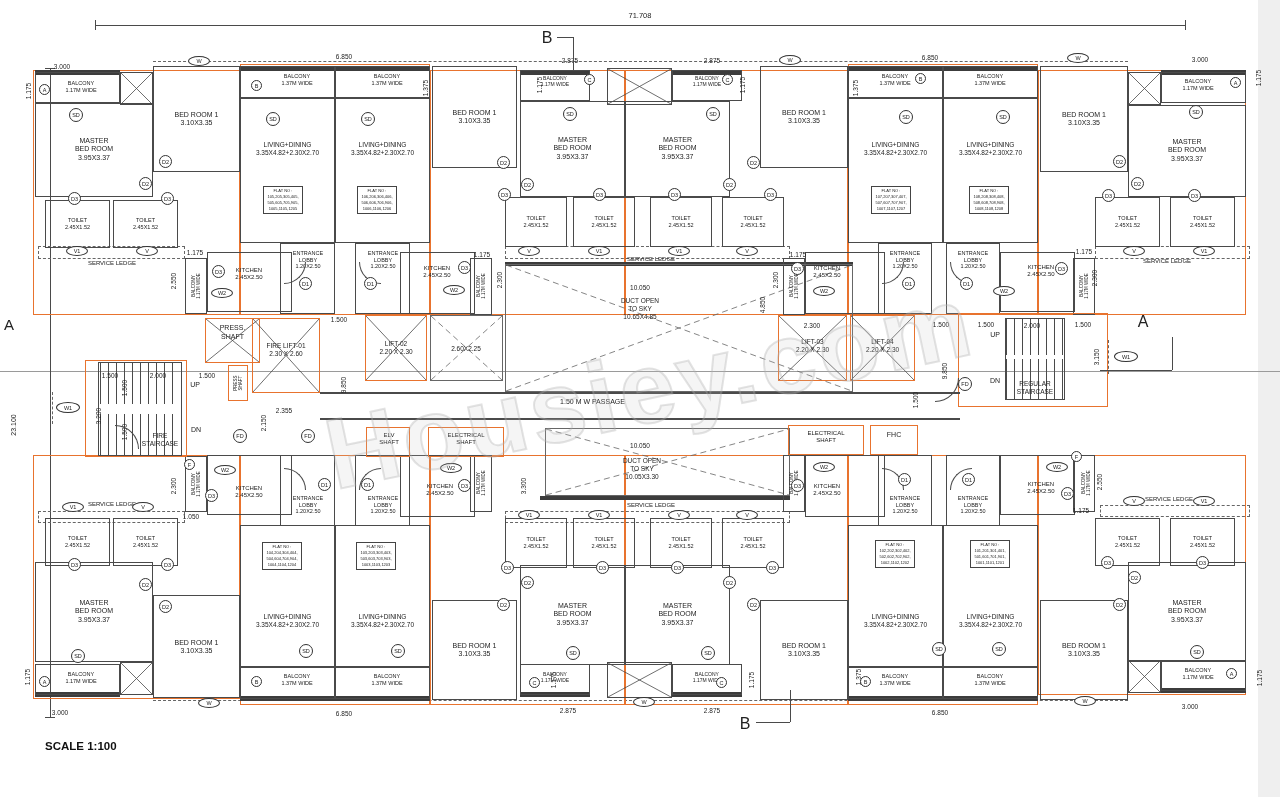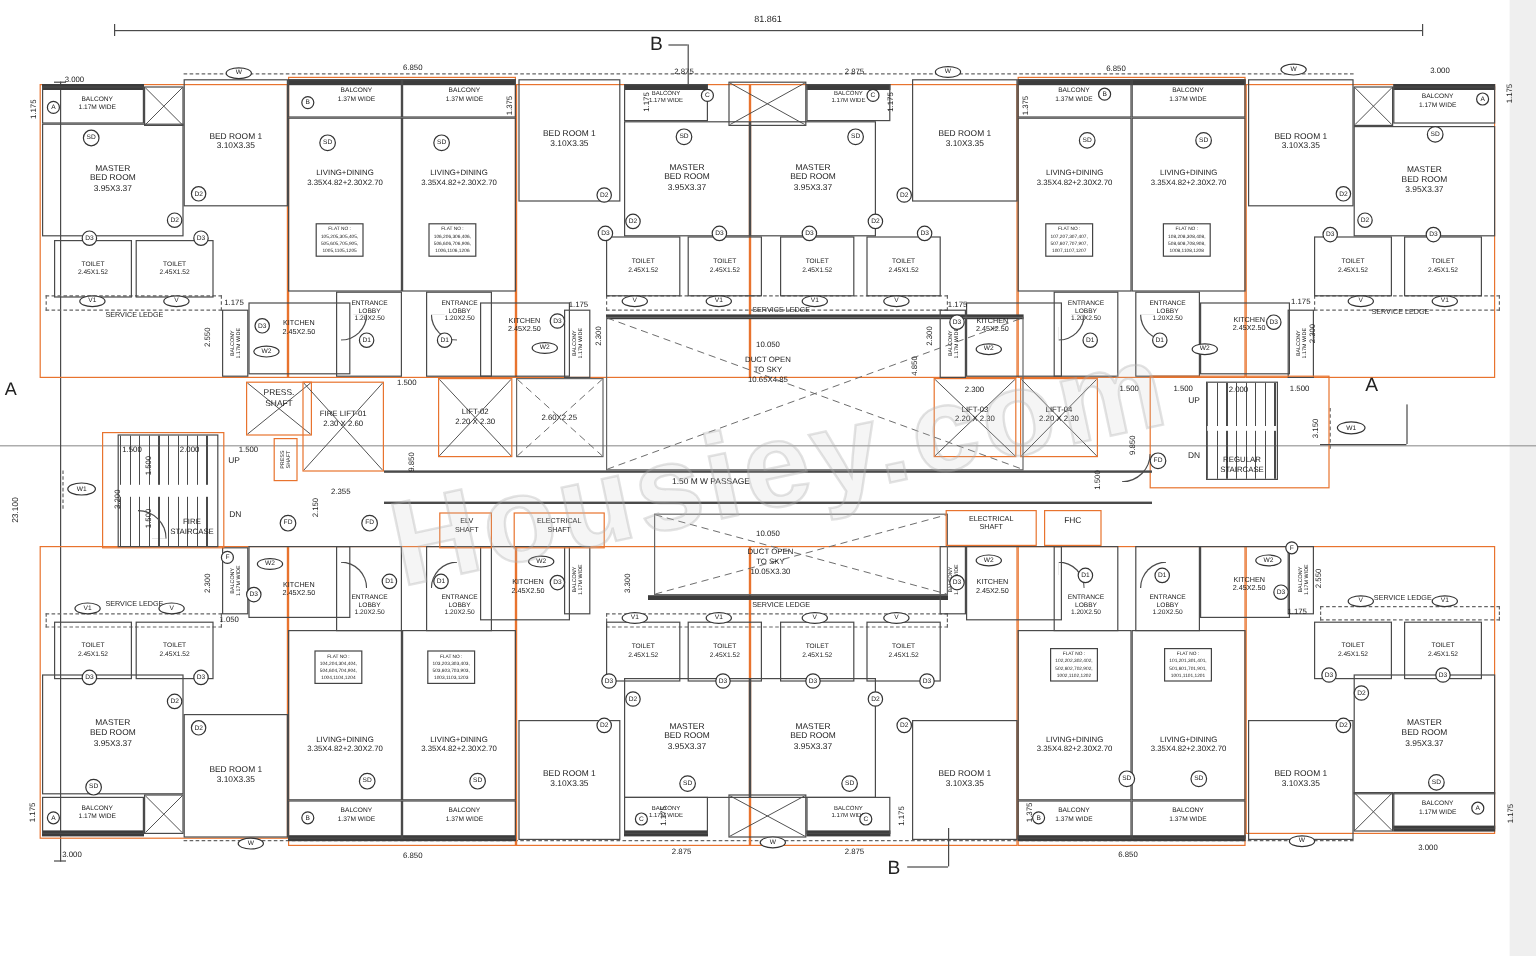--- a/index.html
+++ b/index.html
@@ -414,21 +414,21 @@
       <div class="el label" style="left: 601px; top: 502px; width: 100px; height: 8px; font-size: 6px;">SERVICE LEDGE</div>
       <div class="el label" style="left: 1119px; top: 496px; width: 100px; height: 8px; font-size: 6px;">SERVICE LEDGE</div>
       <div class="el flat" style="left: 263px; top: 186px; width: 40px; height: 28px;">FLAT NO :<br>105,205,305,405,<br>505,605,705,905,<br>1005,1105,1205</div>
       <div class="el flat" style="left: 357px; top: 186px; width: 40px; height: 28px;">FLAT NO :<br>106,206,306,406,<br>506,606,706,906,<br>1006,1106,1206</div>
       <div class="el flat" style="left: 871px; top: 186px; width: 40px; height: 28px;">FLAT NO :<br>107,207,307,407,<br>507,607,707,907,<br>1007,1107,1207</div>
       <div class="el flat" style="left: 969px; top: 186px; width: 40px; height: 28px;">FLAT NO :<br>108,208,308,408,<br>508,608,708,908,<br>1008,1108,1208</div>
       <div class="el flat" style="left: 262px; top: 542px; width: 40px; height: 28px;">FLAT NO :<br>104,204,304,404,<br>504,604,704,904,<br>1004,1104,1204</div>
       <div class="el flat" style="left: 356px; top: 542px; width: 40px; height: 28px;">FLAT NO :<br>103,203,303,403,<br>503,603,703,903,<br>1003,1103,1203</div>
       <div class="el flat" style="left: 875px; top: 540px; width: 40px; height: 28px;">FLAT NO :<br>102,202,302,402,<br>502,602,702,902,<br>1002,1102,1202</div>
       <div class="el flat" style="left: 970px; top: 540px; width: 40px; height: 28px;">FLAT NO :<br>101,201,301,401,<br>501,601,701,901,<br>1001,1101,1201</div>
-      <div class="el dim" style="left: 612px; top: 10px; width: 56px; height: 11px; font-size: 7.5px;">81.861</div>
+      <div class="el dim" style="left: 612px; top: 10px; width: 56px; height: 11px; font-size: 7.5px;">71.708</div>
       <div class="el vdim" style="left: -3px; top: 420px; width: 32px; height: 10px; font-size: 7px;">23.100</div>
       <div class="el dim" style="left: 42px; top: 62px; width: 40px; height: 9px;">3.000</div>
       <div class="el dim" style="left: 322px; top: 52px; width: 44px; height: 9px;">6.850</div>
       <div class="el dim" style="left: 548px; top: 56px; width: 44px; height: 9px;">2.875</div>
       <div class="el dim" style="left: 690px; top: 56px; width: 44px; height: 9px;">2.875</div>
       <div class="el dim" style="left: 908px; top: 53px; width: 44px; height: 9px;">6.850</div>
       <div class="el dim" style="left: 1178px; top: 55px; width: 44px; height: 9px;">3.000</div>
       <div class="el vdim" style="left: 12px; top: 86px; width: 32px; height: 10px;">1.175</div>
       <div class="el vdim" style="left: 409px; top: 83px; width: 32px; height: 10px;">1.375</div>
       <div class="el vdim" style="left: 523px; top: 80px; width: 32px; height: 10px;">1.175</div>
@@ -609,14 +609,15 @@
       <div class="el label" style="left: 734px; top: 714px; width: 22px; height: 20px; font-size: 16px;">B</div>
       <div class="el line" style="left: 756px; top: 722px; width: 34px; height: 1px;"></div>
       <div class="el line" style="left: 790px; top: 690px; width: 1px; height: 32px;"></div>
       <div class="el label" style="left: 0px; top: 315px; width: 18px; height: 20px; font-size: 15px;">A</div>
       <div class="el label" style="left: 1132px; top: 312px; width: 22px; height: 20px; font-size: 16px;">A</div>
       <div class="el line" style="left: 1172px; top: 337px; width: 1px; height: 33px;"></div>
       <div class="el line" style="left: 1100px; top: 370px; width: 72px; height: 1px;"></div>
     </div>
   <div id="wm">Housiey.com</div>
   <div id="titleblk">
+    <div id="scale">SCALE 1:100</div>
   </div>
 </div>
 
 </body></html>

